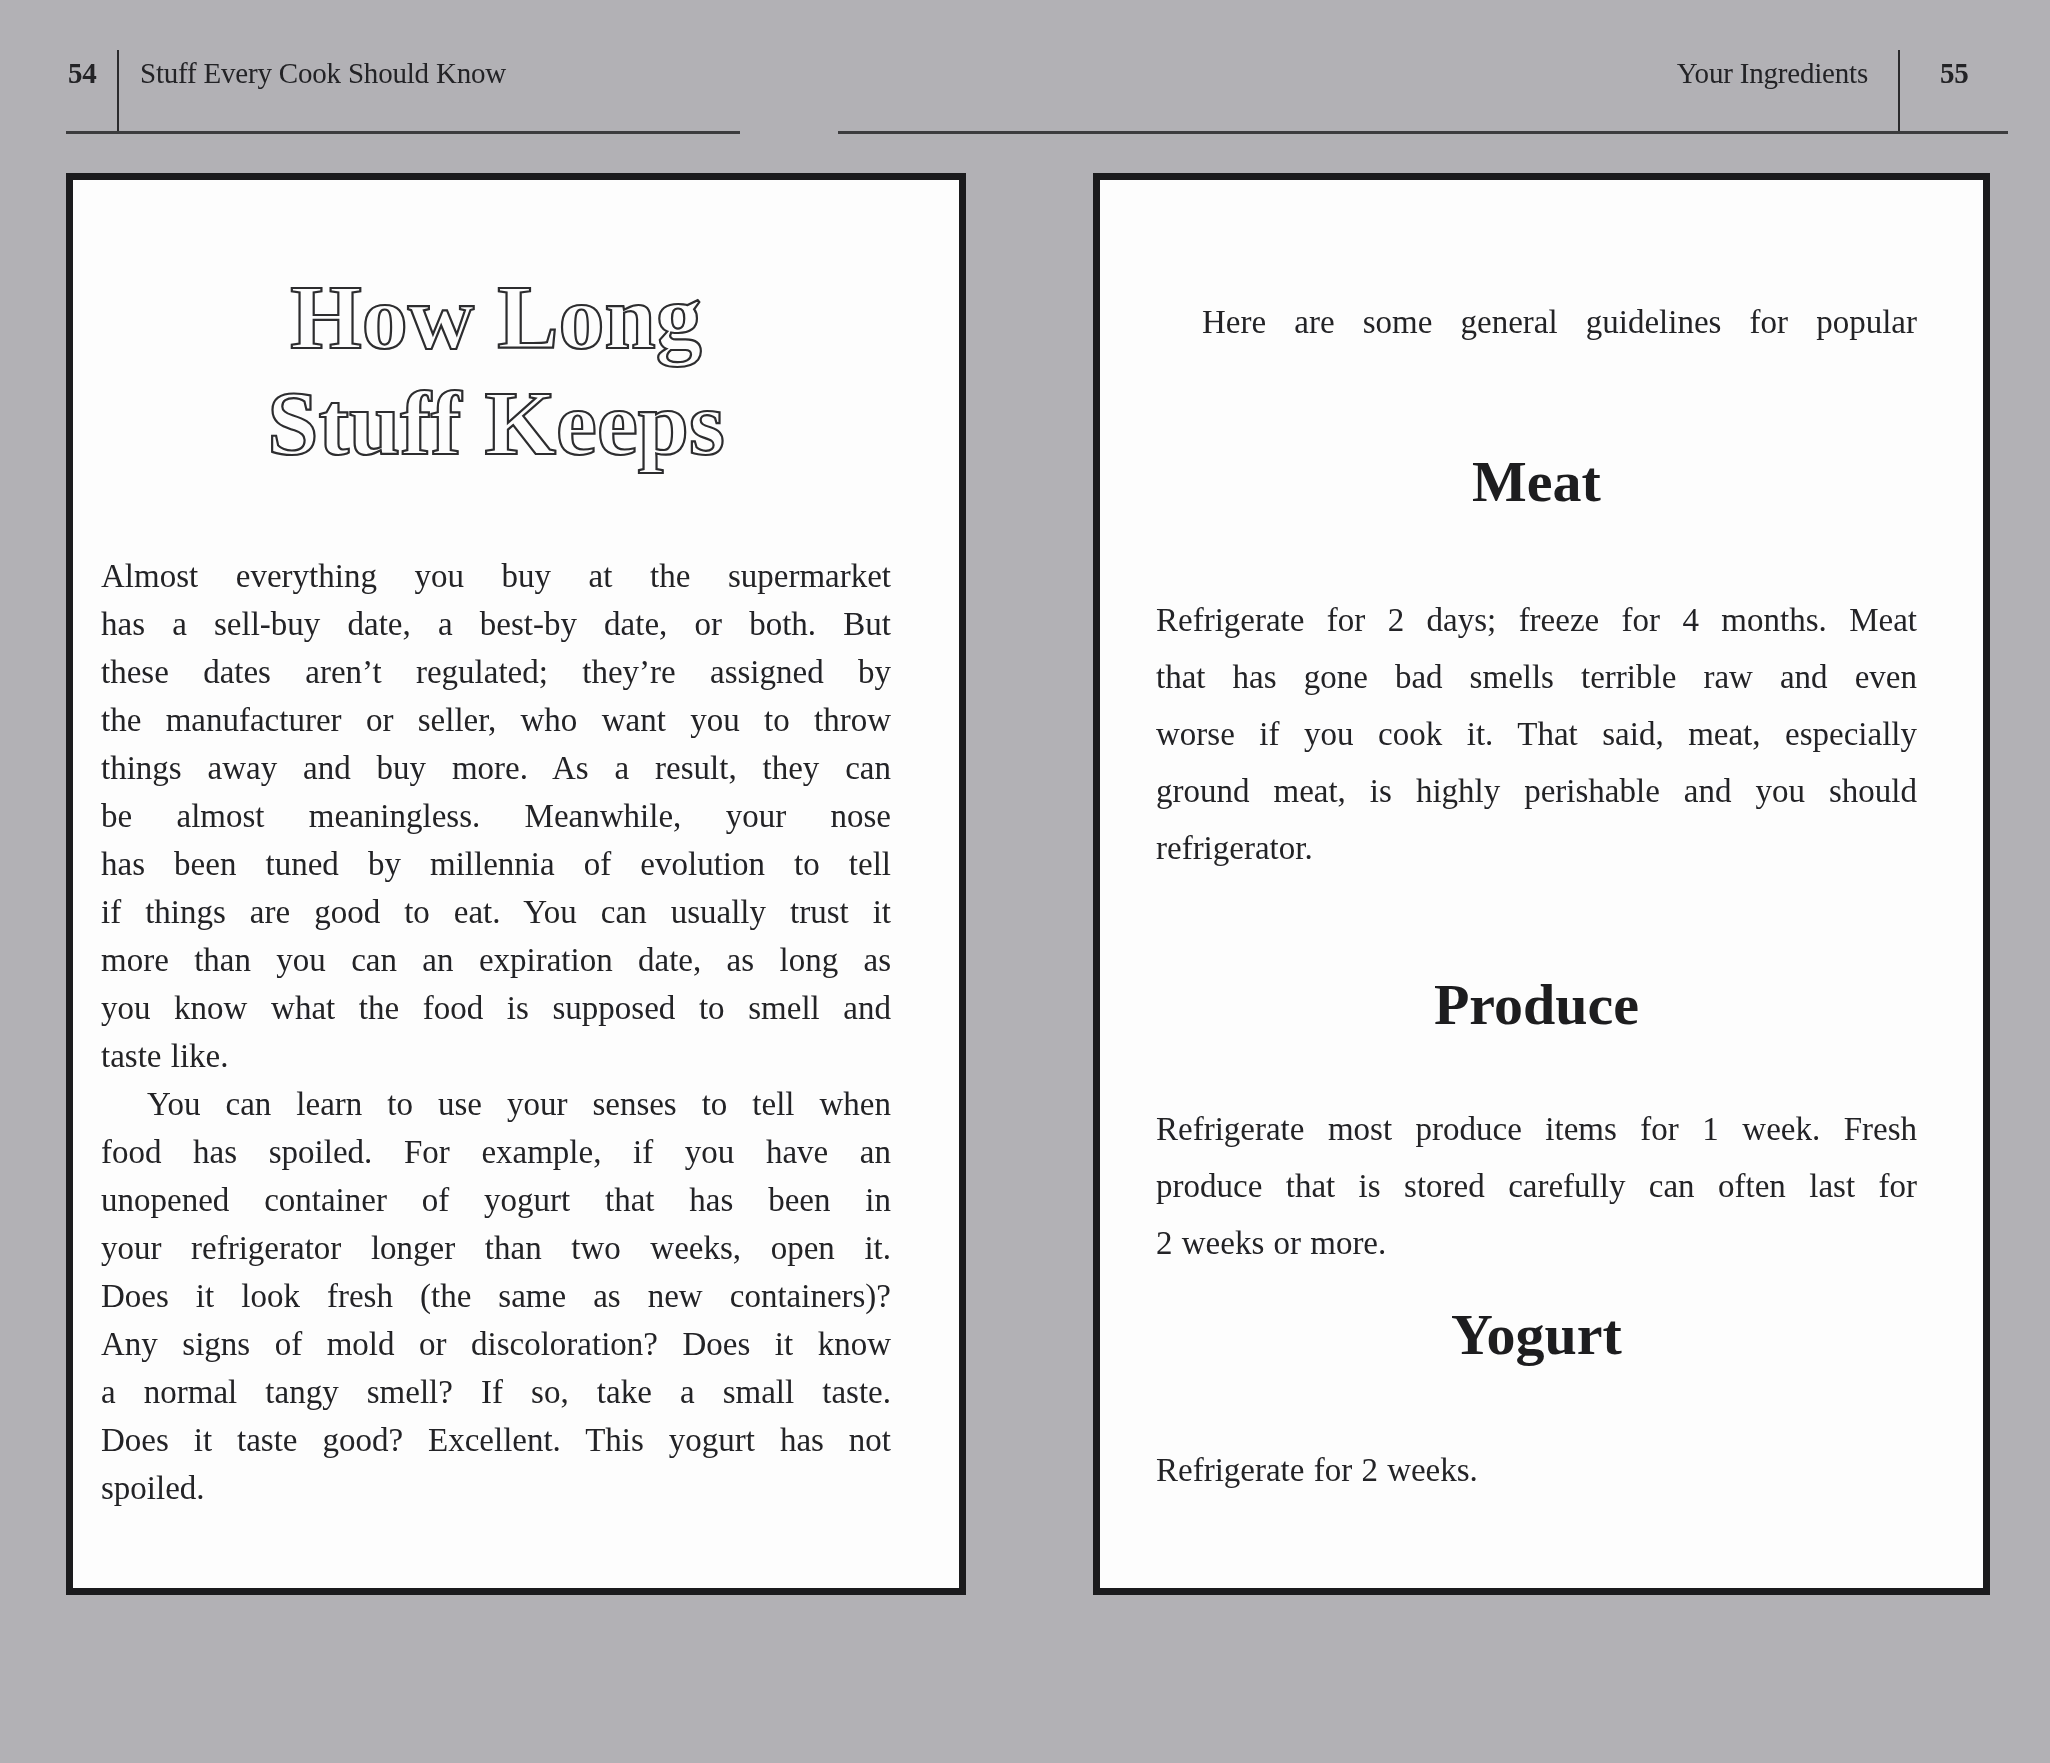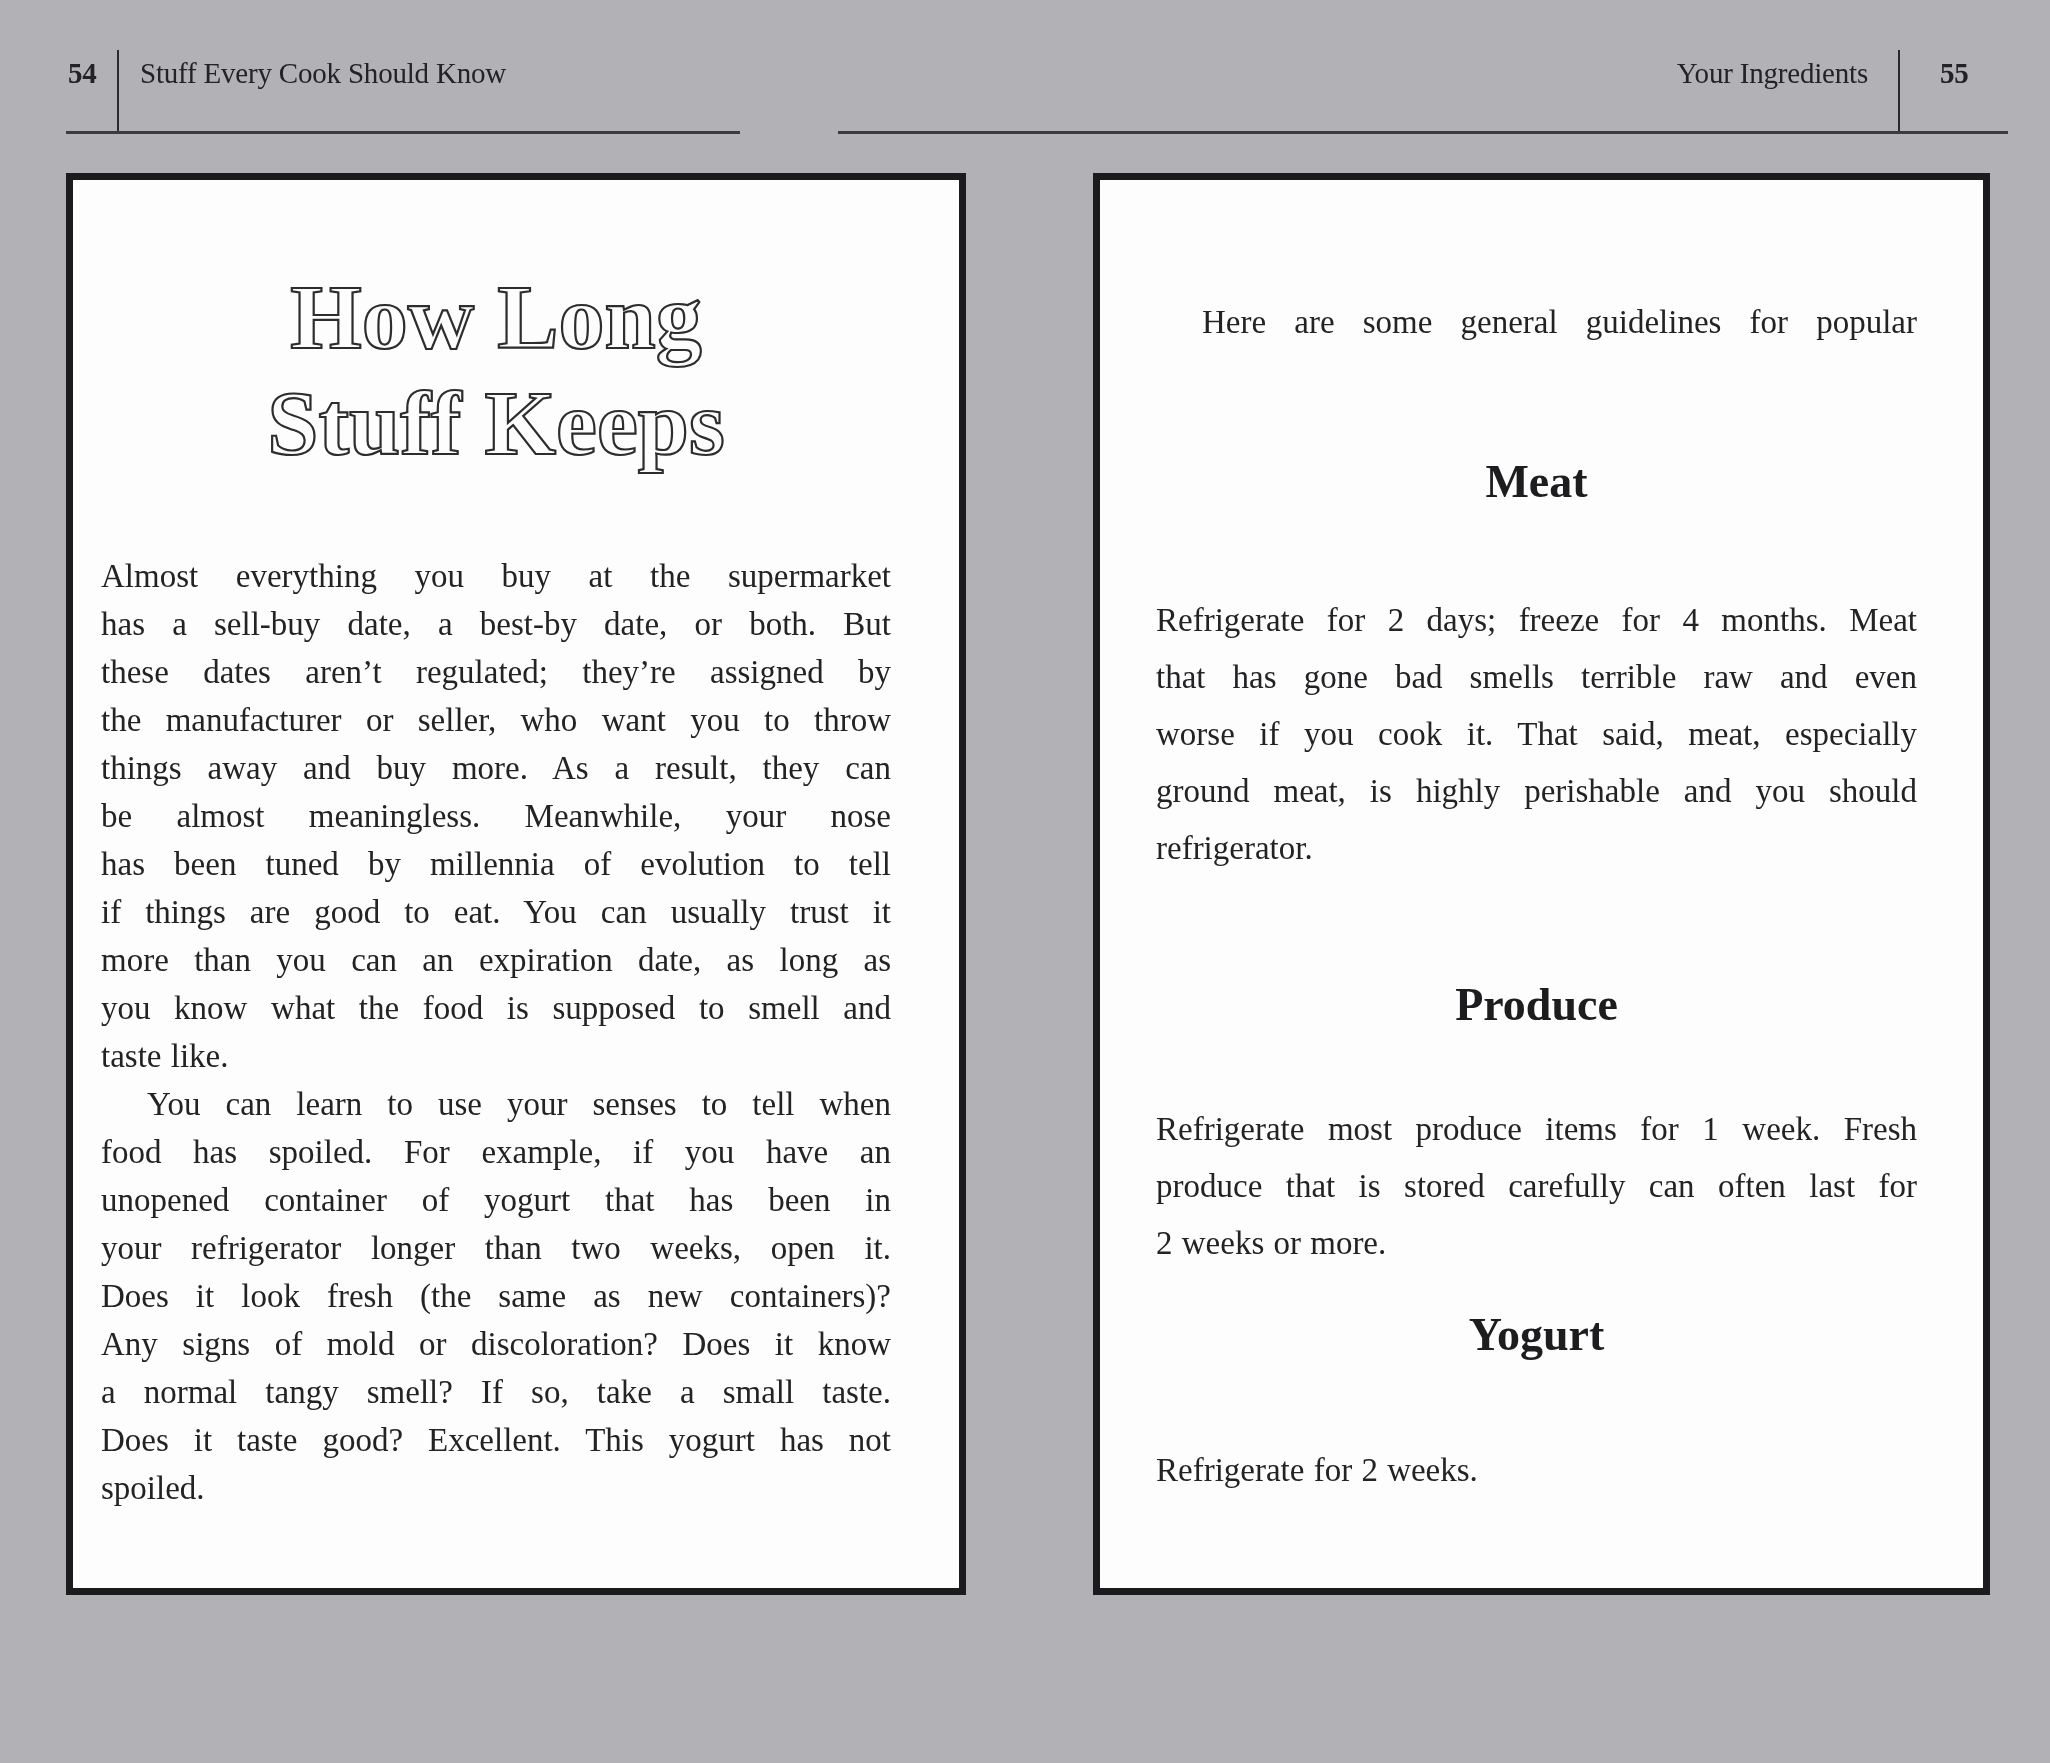--- a/index.html
+++ b/index.html
@@ -28,21 +28,21 @@
   .chapter-title{
     left:28px;right:68px;top:84px;text-align:center;
     font-size:92px;line-height:106px;font-weight:bold;
     color:#fdfdfd;-webkit-text-stroke:2.2px #2d2d2f;
     text-shadow:0 0 1px #2d2d2f;
   }
   .lp-body{left:28px;right:68px;top:372px;font-size:33px;line-height:48px;}
   
   .rp-block{left:56px;right:66px;}
   .rp-intro{top:116px;font-size:33px;line-height:52px;}
-  .sec-head{text-align:center;font-weight:bold;font-size:46px;line-height:60px;color:#1d1d1f;}
+  .sec-head{text-align:center;font-weight:bold;font-size:58px;line-height:60px;color:#1d1d1f;}
   .rp-para{font-size:33px;line-height:57px;}
   #meat-head{top:272px;}
   #meat-para{top:412px;}
   #produce-head{top:795px;}
   #produce-para{top:921px;}
   #yogurt-head{top:1125px;}
   #yogurt-para{top:1262px;}
   
   .jline{text-align:justify;text-align-last:justify;word-spacing:1px;}
   .jline.last{text-align-last:left;}

